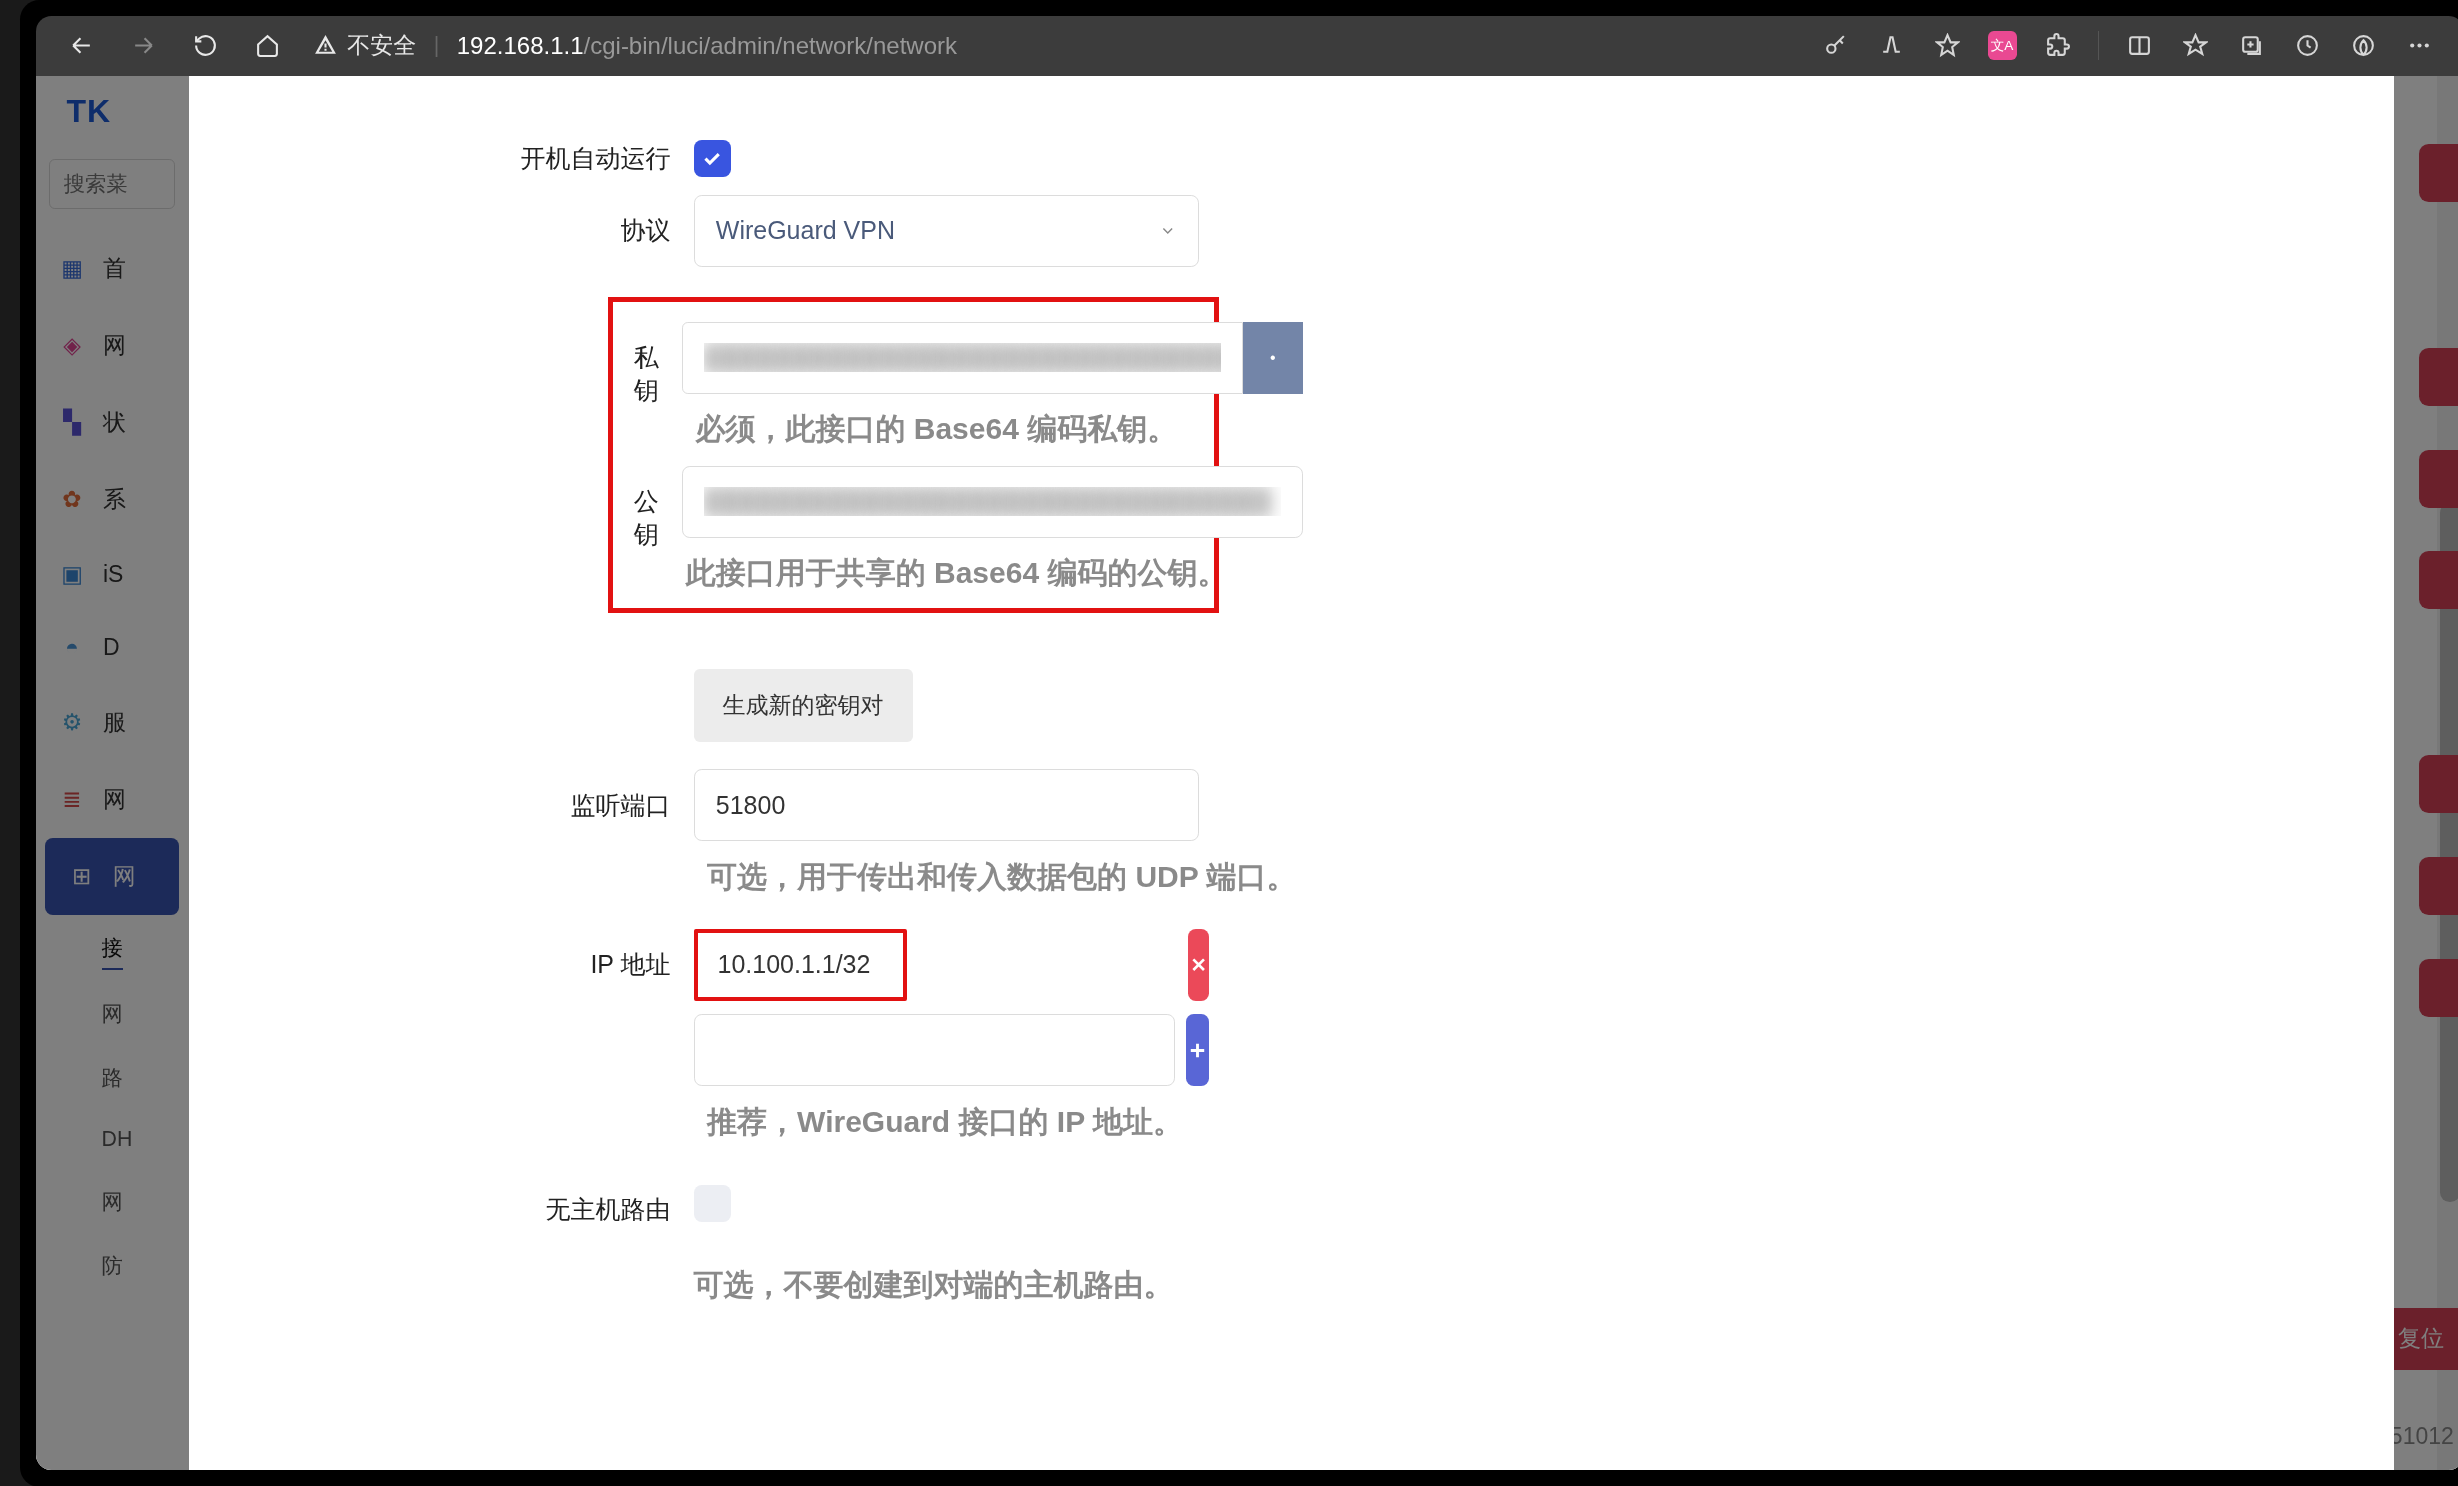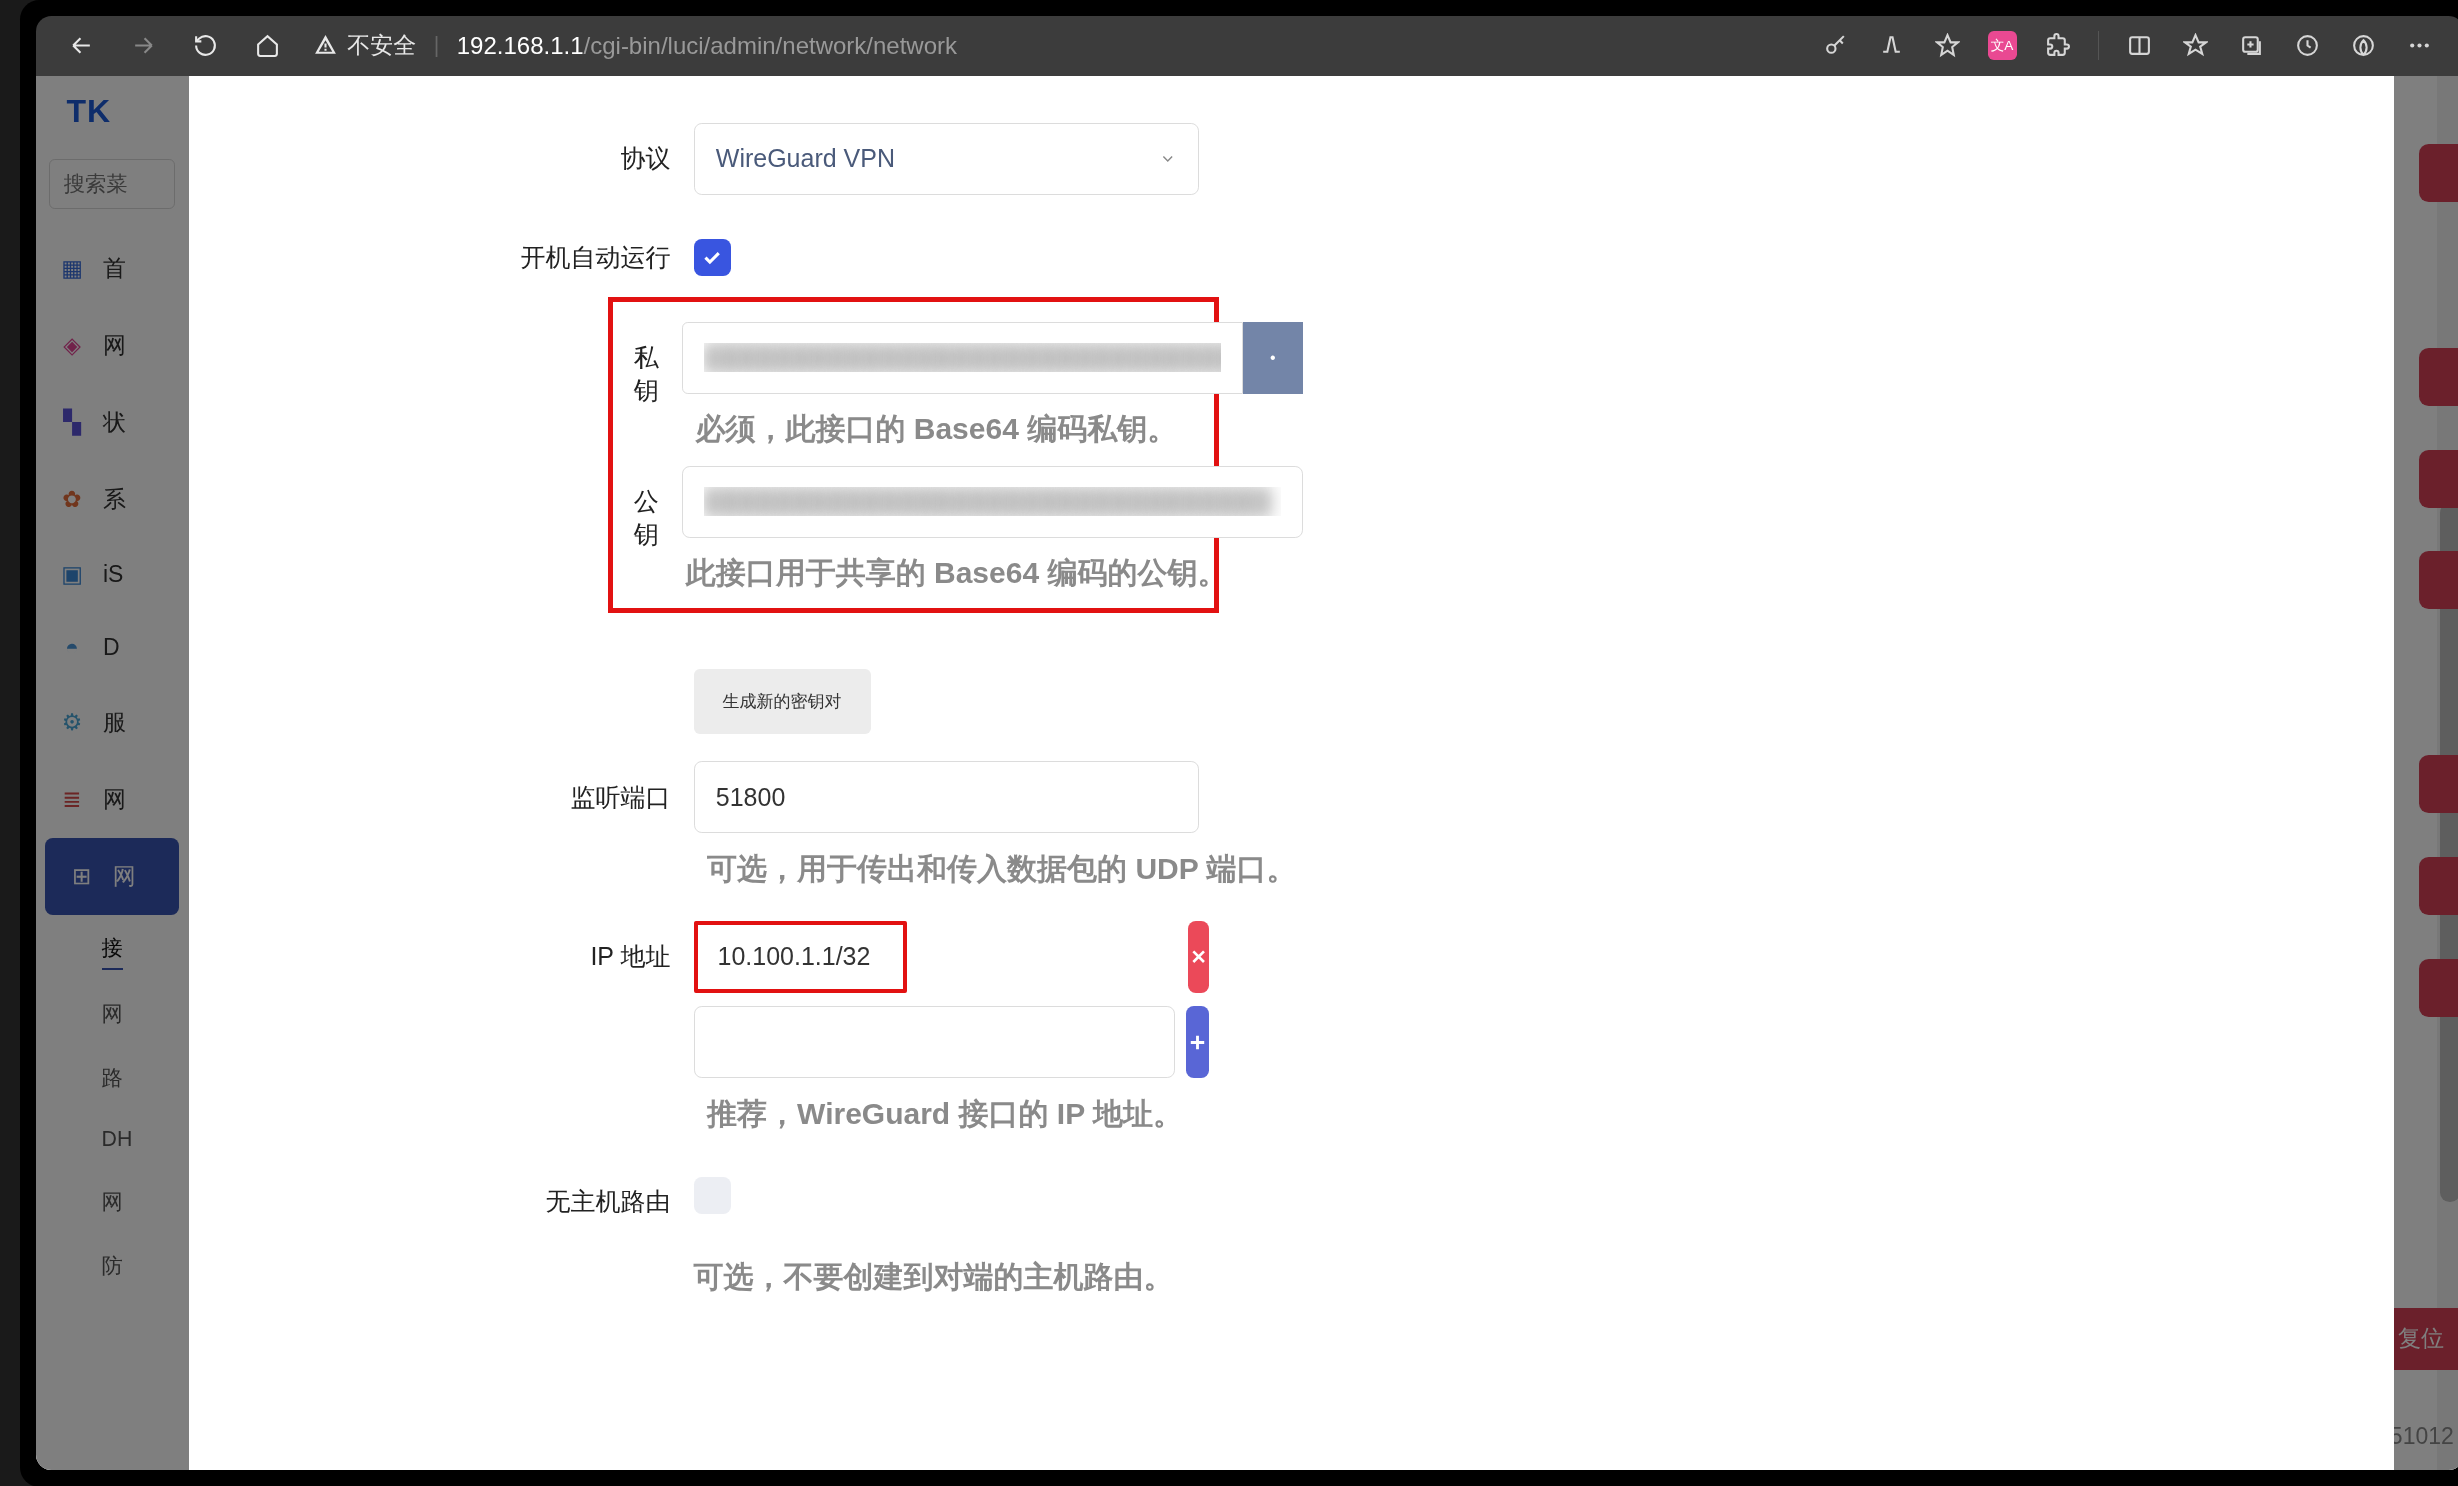--- a/index.html
+++ b/index.html
@@ -70,21 +70,21 @@
 .hint { color: #8a8a8a; font-size: 30px; padding: 15.5px 0 3.9px 13.6px; width: 621px; font-weight: bold; }
 .text-input { width: 100%; height: 72px; border: 1.5px solid #dcdcdc; border-radius: 7.8px; padding: 0 21.3px; font-size: 25px; color: #333; background: #fff; }
 .text-input::placeholder { color: #b8b8b8; }
 .select { width: 100%; height: 72px; border: 1.5px solid #dcdcdc; border-radius: 7.8px; padding: 0 21.3px; font-size: 25px; color: #4a5a7a; background: #fff; display: flex; align-items: center; justify-content: space-between; cursor: pointer; }
 .select-chevron { color: #888; }
 .checkbox { width: 37px; height: 37px; border-radius: 7.8px; display: flex; align-items: center; justify-content: center; }
 .checkbox.checked { background: #3955e0; }
 .checkbox.checked svg { width: 21.3px; height: 21.3px; color: #fff; }
 .checkbox.unchecked { background: #eceef3; }
 .btn-box-sm { width: 60px; height: 72px; background: #7385a8; display: flex; align-items: center; justify-content: center; color: #fff; border-radius: 0; cursor: pointer; }
-.btn-gray { padding: 21.3px 29px; background: #ececec; border: none; border-radius: 5.8px; font-size: 17px; color: #333; cursor: pointer; }
+.btn-gray { padding: 21.3px 29px; background: #ececec; border: none; border-radius: 5.8px; font-size: 23px; color: #333; cursor: pointer; }
 .btn-red { width: 68px; height: 72px; background: #eb4959; display: flex; align-items: center; justify-content: center; color: #fff; border-radius: 7.8px; cursor: pointer; }
 .btn-blue { width: 68px; height: 72px; background: #5966d6; display: flex; align-items: center; justify-content: center; color: #fff; border-radius: 7.8px; cursor: pointer; }
 
 .red-highlight { border: 4.9px solid #e21111; border-radius: 1.9px; padding-left: 20px; }
 .key-box-highlight { border: 5.8px solid #e21111; padding: 19.4px 21.3px 9.7px 21.3px; margin: 3.9px 0; }
 
 .control-row { display: flex; align-items: flex-start; gap: 11.6px; }
 .control-row .text-input { flex: 0 0 481px; }
 .control-row.narrow .text-input { flex: 0 0 213px; }
 
@@ -257,40 +257,40 @@
   <div class="red-chip c7"></div>
   <div class="reset-btn">复位</div>
   <div class="build-tag">4051012</div>
 </div>
 
 <div class="backdrop"></div>
 
 <div class="modal">
   <div class="form">
 
+    <div class="row" style="margin-bottom:17.5px;">
+      <div class="label">开机自动运行</div>
+      <div class="control" style="padding-top:17.5px;">
+        <div class="checkbox checked">
+                <svg viewBox="0 0 24 24" fill="none" stroke="currentColor" stroke-width="3.5">
+                  <path d="M5 12l5 5L20 7"></path>
+                </svg>
+              </div>
+      </div>
+    </div>
+
     <div class="row">
       <div class="label">协议</div>
       <div class="control">
         <div class="select">
           <span>WireGuard VPN</span>
           <span class="select-chevron"><svg width="17.5" height="17.5" viewBox="0 0 24 24" fill="none" stroke="currentColor" stroke-width="2">
                     <path d="M6 9l6 6 6-6"></path>
                   </svg></span>
         </div>
-      </div>
-    </div>
-
-    <div class="row" style="margin-bottom:17.5px;">
-      <div class="label">开机自动运行</div>
-      <div class="control" style="padding-top:17.5px;">
-        <div class="checkbox checked">
-                <svg viewBox="0 0 24 24" fill="none" stroke="currentColor" stroke-width="3.5">
-                  <path d="M5 12l5 5L20 7"></path>
-                </svg>
-              </div>
       </div>
     </div>
 
     <div class="row" style="margin-bottom:0;">
       <div style="width:419px;"></div>
       <div class="key-box-highlight" style="width:611px;">
 
         <div style="display:flex; align-items:flex-start; margin-bottom:11.6px;">
           <div style="width:62px; text-align:right; padding-right:23px; font-size:25px; color:#222; padding-top:19.4px; font-weight:500;">私钥</div>
           <div style="flex:1;">

